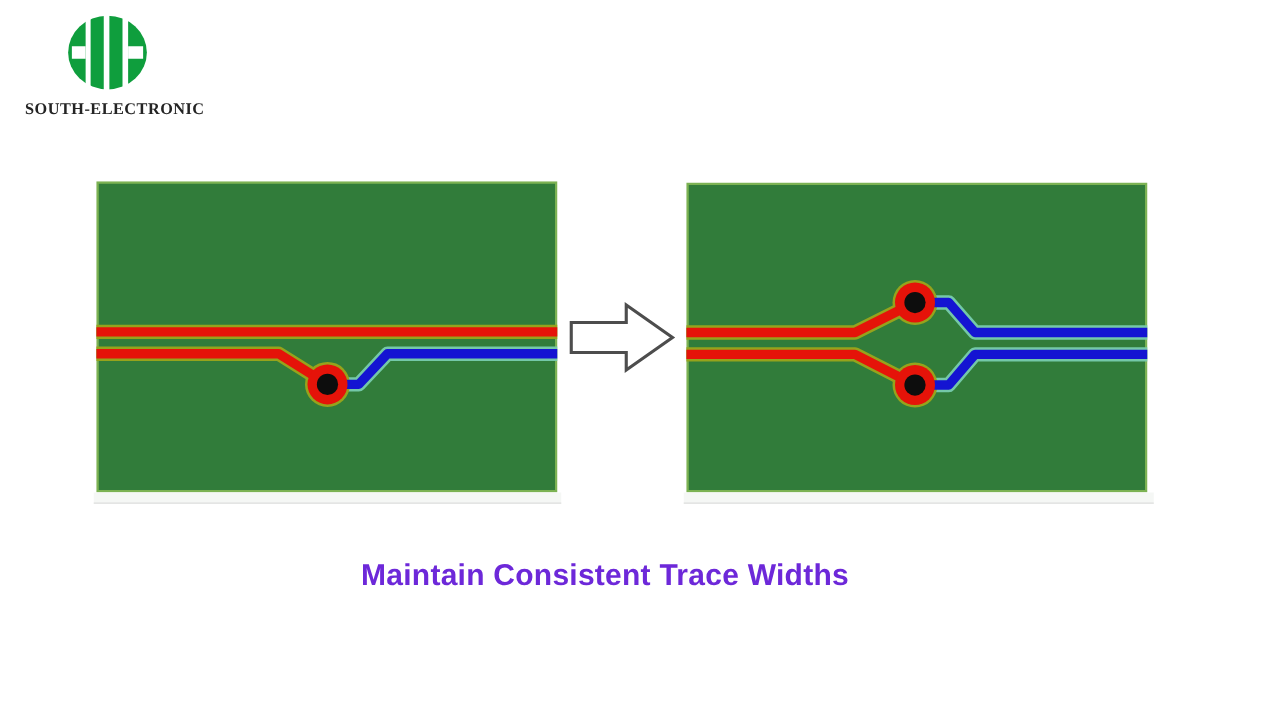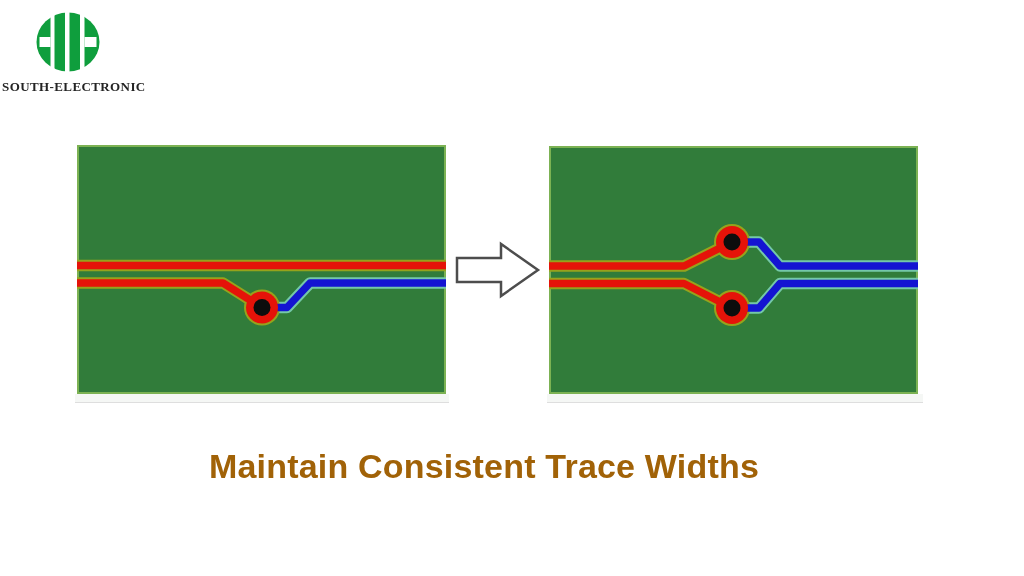--- a/index.html
+++ b/index.html
@@ -1,38 +1,38 @@
 <!DOCTYPE html>
 <html><head>
 <meta charset="utf-8">
 <style>
   html,body{margin:0;padding:0;background:#ffffff;}
   #canvas{
     position:relative;width:1024px;height:576px;background:#ffffff;
     overflow:hidden;font-family:"Liberation Sans",sans-serif;
   }
-  .logo{position:absolute;left:2px;top:12px;width:132px;text-align:left;}
+  .logo{position:absolute;left:20px;top:12px;width:132px;text-align:left;}
   .logo-icon{display:block;margin:0 auto;}
   .logo-text{
     margin-top:7px;font-family:"Liberation Serif",serif;font-weight:bold;
     font-size:13px;letter-spacing:0.4px;color:#242424;white-space:nowrap;
   }
   .board{position:absolute;display:block;}
   .board-before{left:77px;top:145px;}
   .board-after{left:549px;top:146px;}
   .board-strip{
     position:absolute;height:8px;background:#f5f7f5;
     border-bottom:1px solid #dedede;
   }
   .strip-before{left:75px;top:394px;width:374px;}
   .strip-after{left:547px;top:394px;width:376px;}
   .arrow{position:absolute;left:455px;top:241px;display:block;}
   .caption{
     position:absolute;left:0;top:447px;width:968px;text-align:center;
-    font-size:34px;font-weight:bold;color:#a16207;letter-spacing:0.2px;
+    font-size:24px;font-weight:bold;color:#6d28d9;letter-spacing:0.2px;
   }
 </style>
 </head>
 <body>
 
 <div id="canvas">
 
   <div class="logo">
     <svg class="logo-icon" width="64" height="60" viewBox="0 0 64 60">
       <defs>

